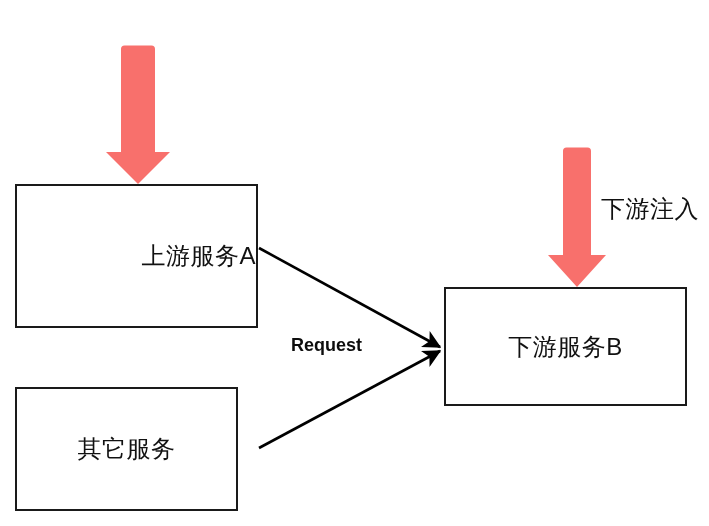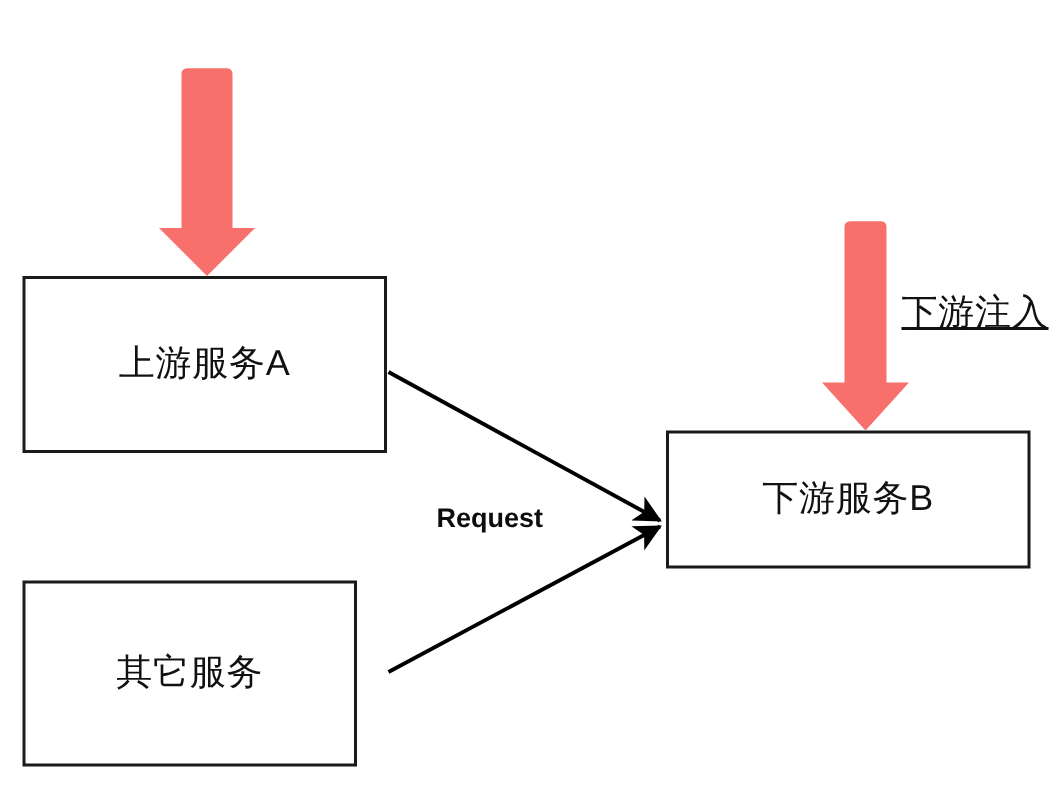--- a/index.html
+++ b/index.html
@@ -50,26 +50,26 @@
   }
   .edge-label {
     position: absolute;
     font-size: 18px;
     line-height: 1;
     font-weight: bold;
     color: #0d0d0d;
     white-space: nowrap;
   }
   
-  #box-upstream-a { left: 15px;  top: 184px; width: 243px; height: 118px; }
+  #box-upstream-a { left: 15px;  top: 184px; width: 243px; height: 144px; justify-content: flex-end; }
   #box-other      { left: 15px;  top: 387px; width: 223px; height: 124px; }
-  #box-downstream-b { left: 444px; top: 287px; width: 243px; height: 92px; }
+  #box-downstream-b { left: 444px; top: 287px; width: 243px; height: 119px; }
   
   #label-upstream-inject   { left: 167px; top: 93px; }
-  #label-downstream-inject { left: 601px; top: 197px; text-decoration: underline; }
+  #label-downstream-inject { left: 601px; top: 197px; }
   #label-request           { left: 291px; top: 336px; }
 </style>
 </head>
 <body>
 
 <div id="canvas">
 
   <svg class="layer" viewBox="0 0 709 526">
     <defs>
       <marker id="blackArrow" viewBox="0 0 10 10" refX="9.2" refY="5" markerWidth="7" markerHeight="7" orient="auto-start-reverse">

